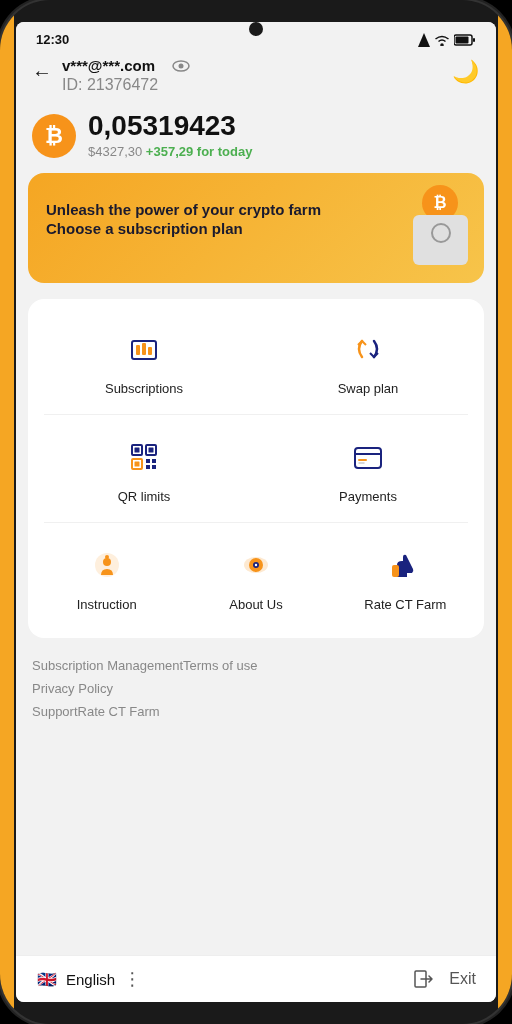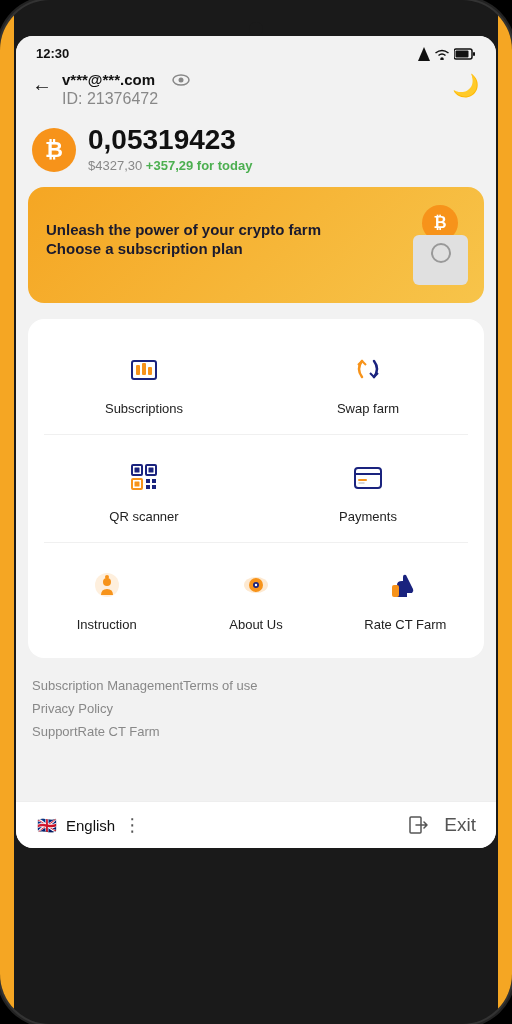--- a/index.html
+++ b/index.html
@@ -15,24 +15,24 @@
       width: 512px;
       height: 1024px;
       background: #1a1a1a;
       border-radius: 50px;
       position: relative;
       overflow: hidden;
       box-shadow: 0 0 0 2px #333, 0 0 0 4px #222;
     }
     .phone-inner {
       width: 480px;
-      height: 812px;
+      height: 980px;
       background: #f2f2f2;
-      border-radius: 17px;
-      margin: 36px 16px;
+      border-radius: 8px;
+      margin: 22px 16px;
       overflow: hidden;
       position: relative;
     }
     
     .phone-frame::before {
       content: '';
       position: absolute;
       left: 0; top: 0; width: 14px; height: 100%;
       background: #f5a623;
       border-radius: 50px 0 0 50px;
@@ -109,21 +109,21 @@
     }
     .balance-amount { font-size: 28px; font-weight: 700; color: #111; line-height: 1; }
     .balance-usd { font-size: 13px; color: #888; margin-top: 4px; }
     .balance-usd .positive { color: #4caf50; font-weight: 600; }
 
     
     .banner {
       margin: 0 12px 16px;
       background: linear-gradient(135deg, #f5a623 0%, #f7c44a 100%);
       border-radius: 16px;
-      padding: 18px 16px 18px 18px;
+      padding: 12px 16px 18px 18px;
       position: relative;
       overflow: hidden;
       display: flex;
       align-items: center;
       justify-content: space-between;
     }
     .banner-text { flex: 1; }
     .banner-title { font-size: 15px; font-weight: 700; color: #1a1a2e; line-height: 1.3; margin-bottom: 12px; }
     .banner-btn {
       background: rgba(255,255,255,0.8);
@@ -249,21 +249,21 @@
       font-size: 16px;
     }
     .lang-text { font-size: 15px; font-weight: 500; color: #111; }
     .lang-dots { font-size: 18px; color: #555; }
     .exit-btn {
       display: flex;
       align-items: center;
       gap: 16px;
       cursor: pointer;
       color: #555;
-      font-size: 19px;
+      font-size: 16px;
       justify-content: center;
     }
 
     
     .icon-subscriptions { color: #1a237e; }
     .icon-balance { color: #f7931a; }
     .icon-swap { color: #1a237e; }
     .icon-qr { color: #1a237e; }
     .icon-partners { color: #1a237e; }
     .icon-payments { color: #1a237e; }
@@ -356,41 +356,41 @@
         </div>
         <div class="grid-item">
           <div class="grid-icon icon-swap svg-icon">
             <svg viewBox="0 0 36 36" fill="none">
               <path d="M24 10 Q30 18 24 26" stroke="#1a237e" stroke-width="2.5" stroke-linecap="round" fill="none"></path>
               <path d="M12 10 Q6 18 12 26" stroke="#f7931a" stroke-width="2.5" stroke-linecap="round" fill="none"></path>
               <polyline points="20,22 24,26 28,22" stroke="#1a237e" stroke-width="2" fill="none"></polyline>
               <polyline points="16,14 12,10 8,14" stroke="#f7931a" stroke-width="2" fill="none"></polyline>
             </svg>
           </div>
-          <span class="grid-label">Swap farm</span>
+          <span class="grid-label">Swap plan</span>
         </div>
       </div>
       <div class="grid-divider"></div>
       <div class="grid-row">
         <div class="grid-item">
           <div class="grid-icon icon-qr svg-icon">
             <svg viewBox="0 0 36 36" fill="none">
               <rect x="6" y="6" width="10" height="10" rx="1" stroke="#1a237e" stroke-width="2"></rect>
               <rect x="20" y="6" width="10" height="10" rx="1" stroke="#1a237e" stroke-width="2"></rect>
               <rect x="6" y="20" width="10" height="10" rx="1" stroke="#f7931a" stroke-width="2"></rect>
               <rect x="8.5" y="8.5" width="5" height="5" rx="0.5" fill="#1a237e"></rect>
               <rect x="22.5" y="8.5" width="5" height="5" rx="0.5" fill="#1a237e"></rect>
               <rect x="8.5" y="22.5" width="5" height="5" rx="0.5" fill="#f7931a"></rect>
               <rect x="20" y="20" width="4" height="4" fill="#1a237e"></rect>
               <rect x="26" y="20" width="4" height="4" fill="#1a237e"></rect>
               <rect x="20" y="26" width="4" height="4" fill="#1a237e"></rect>
               <rect x="26" y="26" width="4" height="4" fill="#1a237e"></rect>
             </svg>
           </div>
-          <span class="grid-label">QR scanner</span>
+          <span class="grid-label">QR limits</span>
         </div>
         <div class="grid-item">
           <div class="grid-icon icon-payments svg-icon">
             <svg viewBox="0 0 36 36" fill="none">
               <rect x="5" y="9" width="26" height="20" rx="3" stroke="#1a237e" stroke-width="2"></rect>
               <line x1="5" y1="15" x2="31" y2="15" stroke="#1a237e" stroke-width="2"></line>
               <line x1="9" y1="21" x2="16" y2="21" stroke="#f7931a" stroke-width="2" stroke-linecap="round"></line>
               <line x1="9" y1="24" x2="14" y2="24" stroke="#ccc" stroke-width="1.5" stroke-linecap="round"></line>
             </svg>
           </div>

